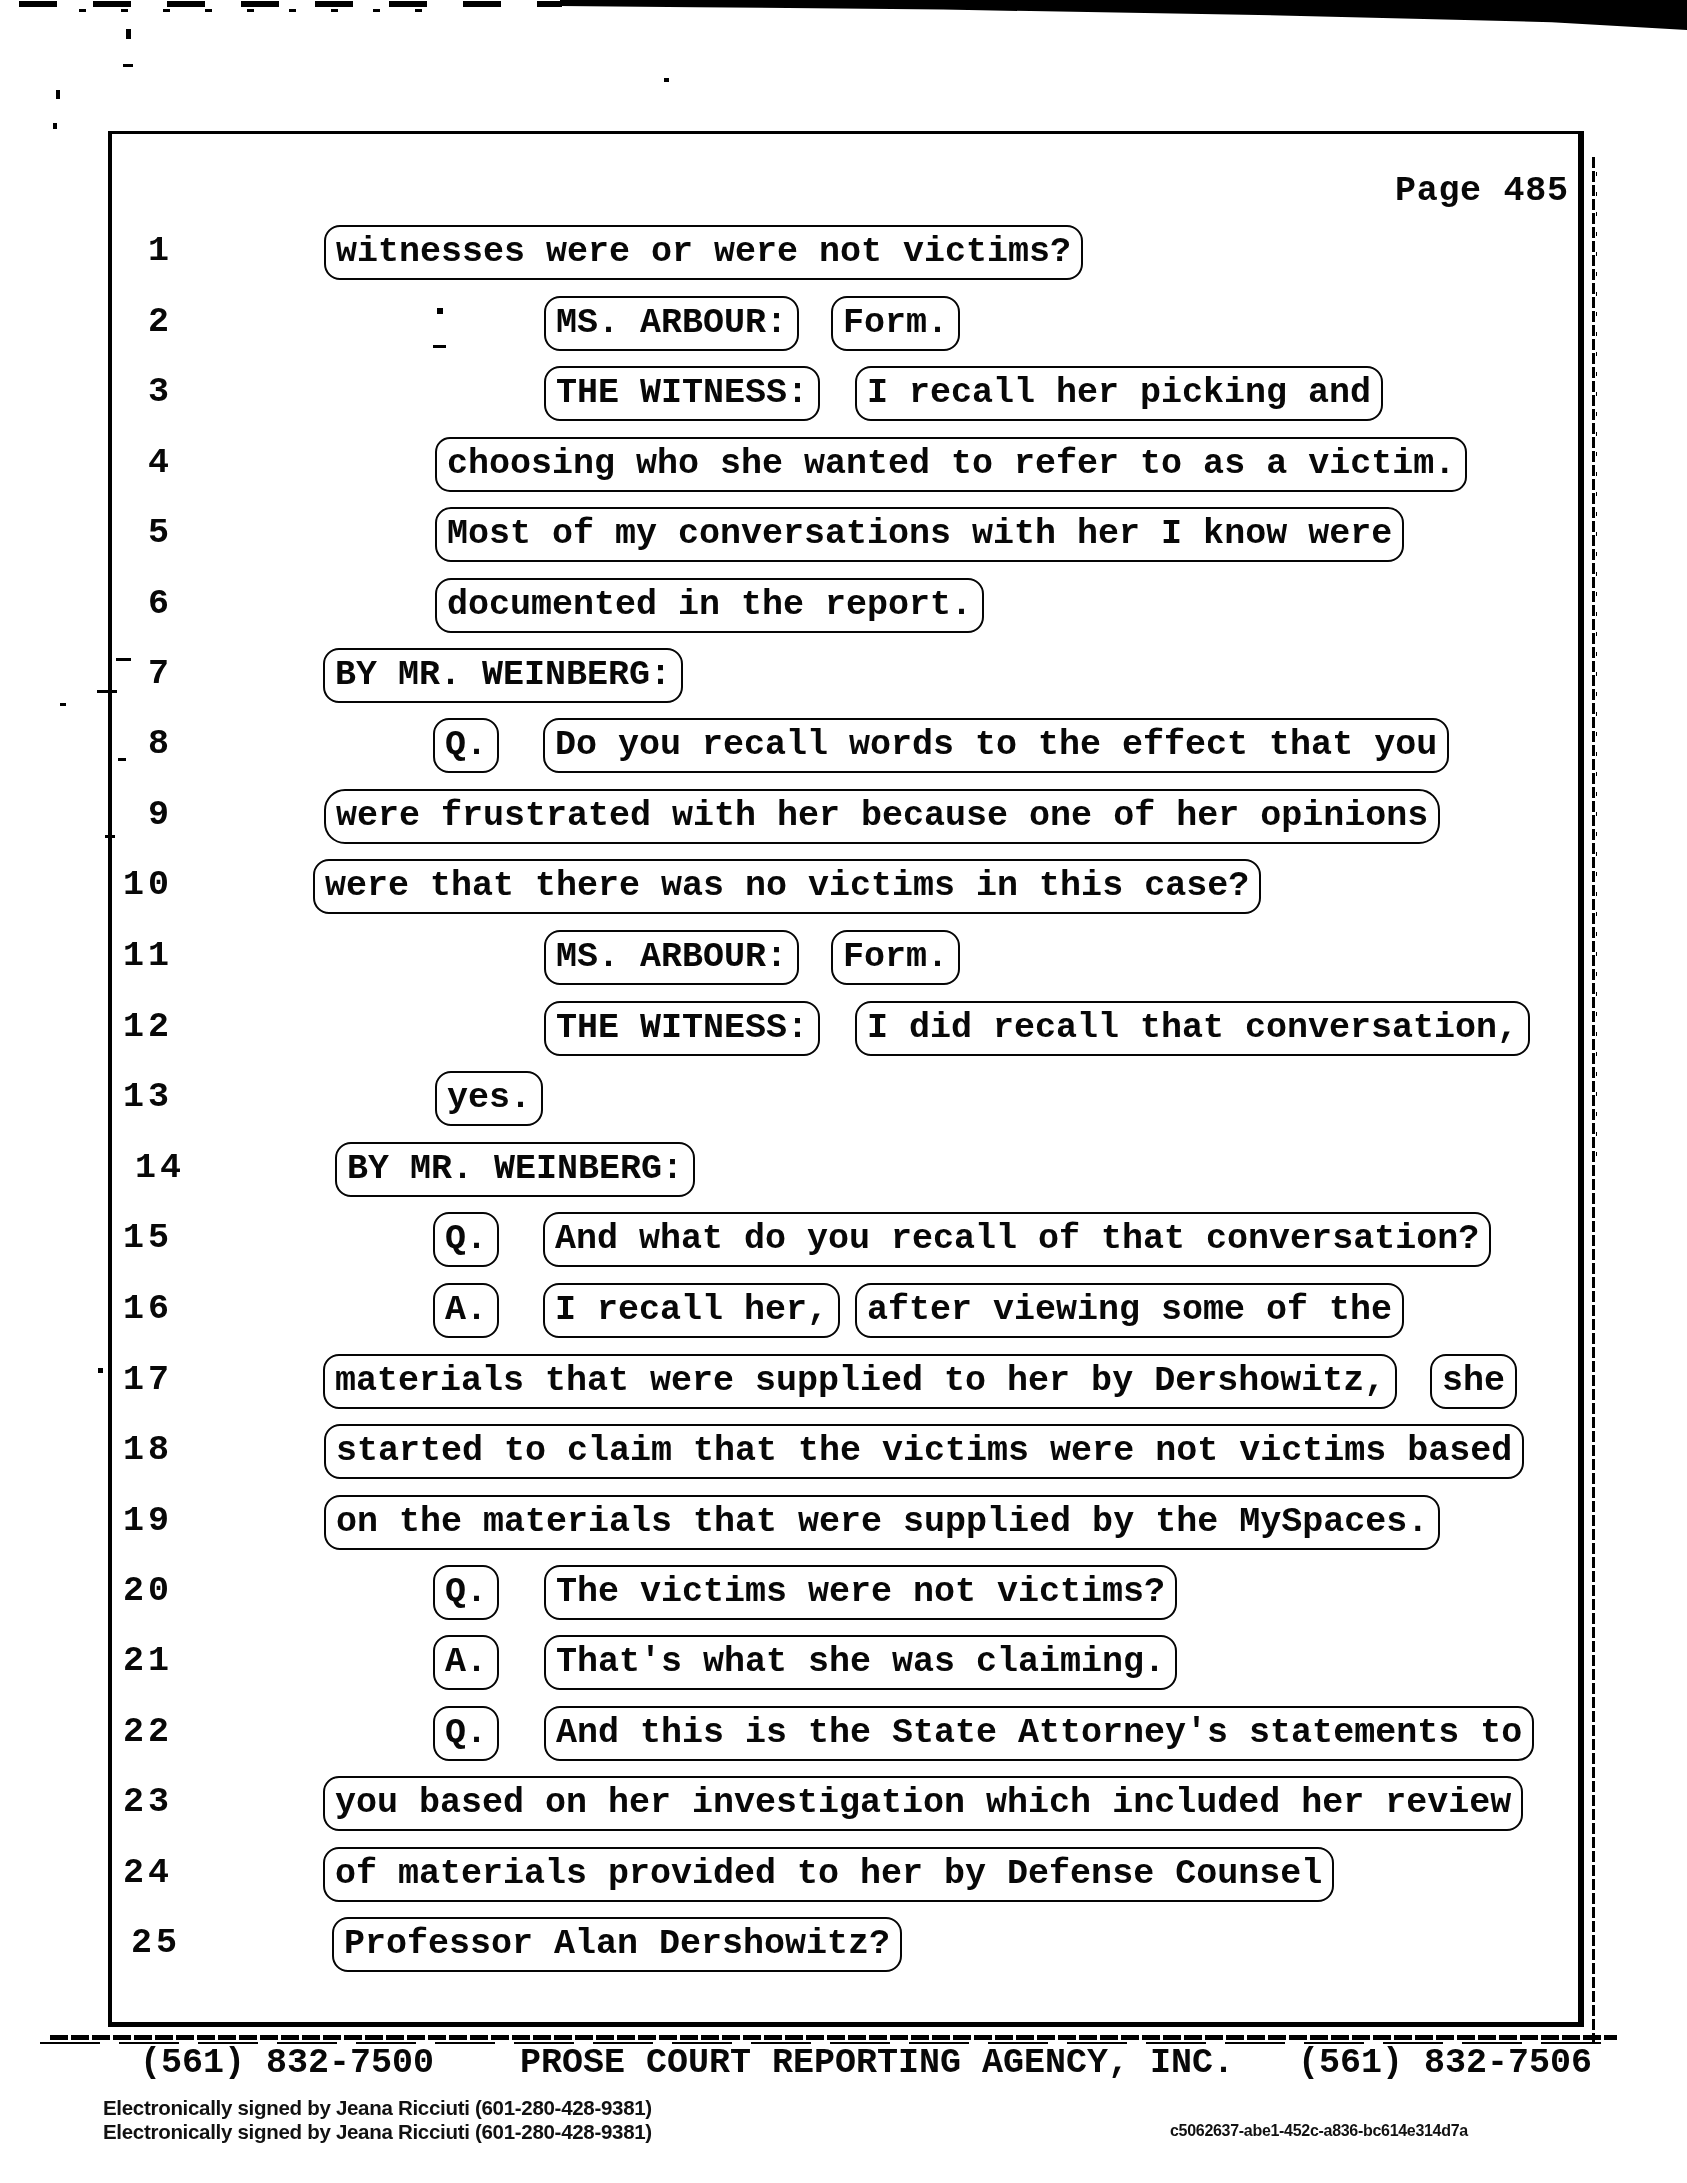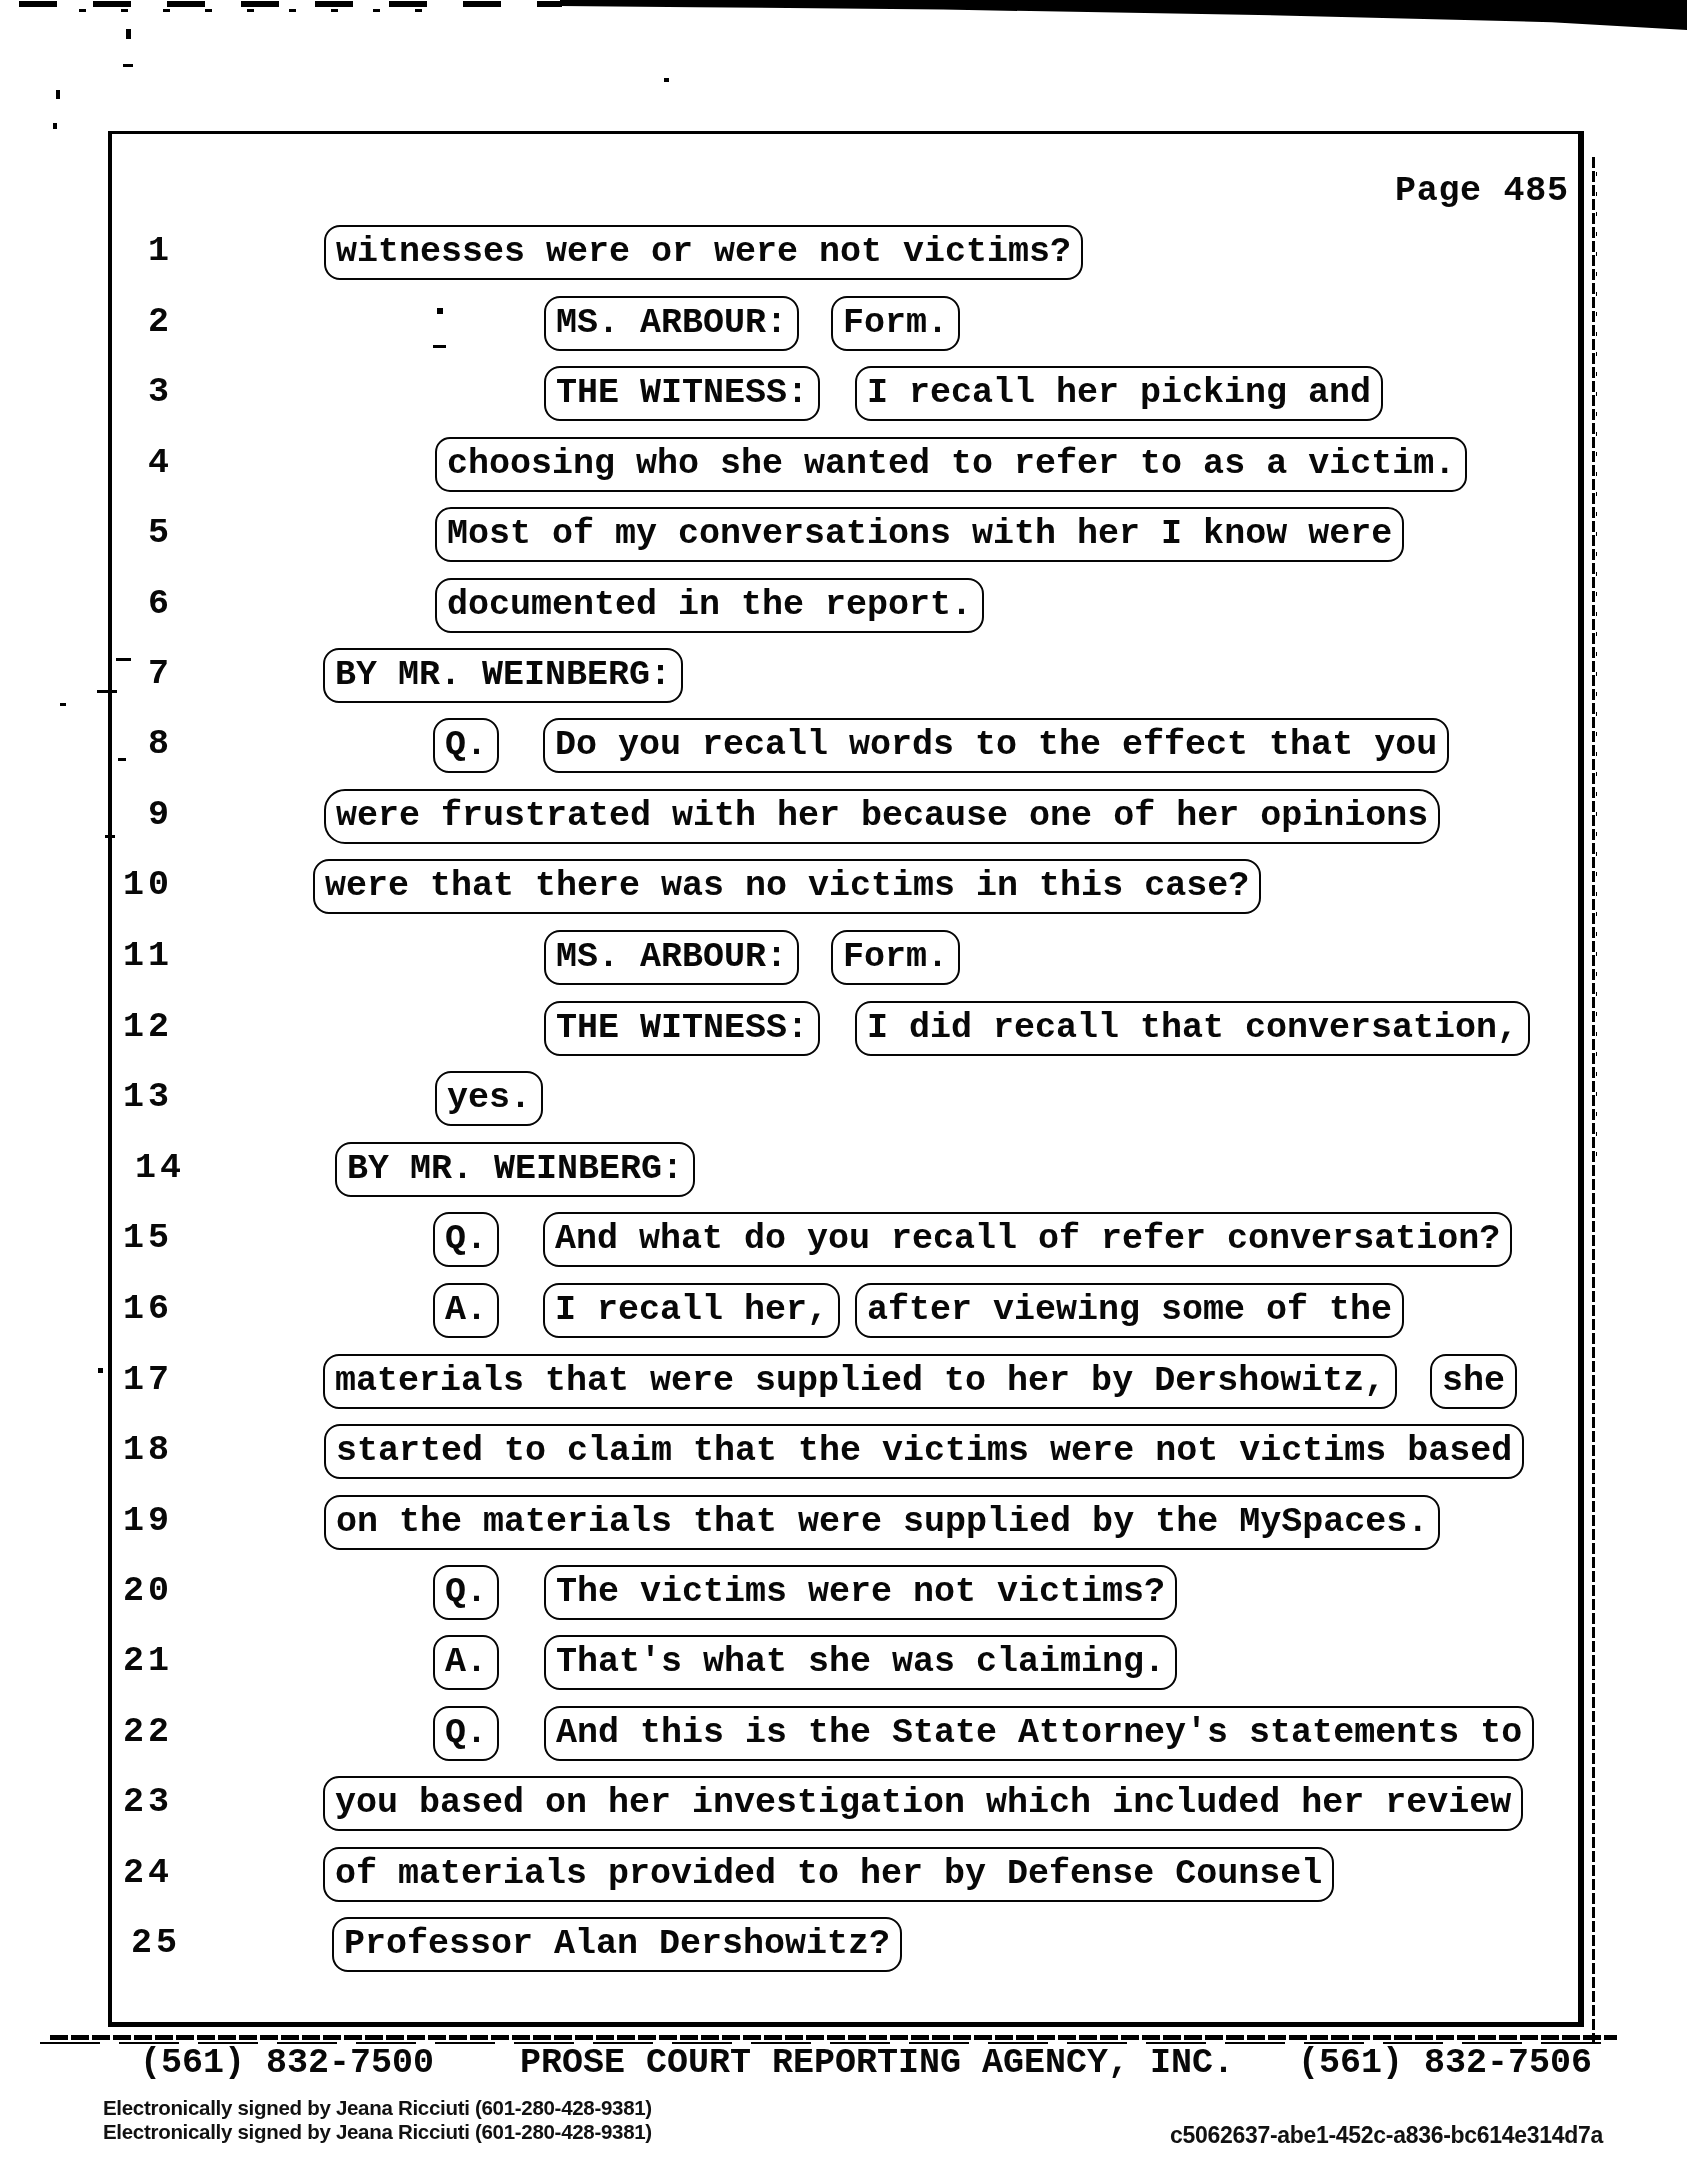--- a/index.html
+++ b/index.html
@@ -77,21 +77,21 @@
     position:absolute;left:103px;
     font-family:"Liberation Sans","DejaVu Sans",sans-serif;
     font-weight:700;font-size:20.5px;letter-spacing:-0.3px;color:#111;
     white-space:pre;
   }
   .sig1{top:2096px;}
   .sig2{top:2120px;}
   .doc-id{
     position:absolute;left:1170px;top:2122px;
     font-family:"Liberation Sans","DejaVu Sans",sans-serif;
-    font-weight:700;font-size:23px;letter-spacing:-0.3px;color:#111;
+    font-weight:700;font-size:16px;letter-spacing:-0.3px;color:#111;
     white-space:pre;
   }
 </style>
 </head>
 <body>
 
 <div class="page">
 
   <div class="band-main"></div>
   <div class="band-dashes"></div>
@@ -177,21 +177,21 @@
         <span class="lineno">13</span>
         <span class="bubble" style="left: 435px;">yes.</span>
       </div>
       <div class="trow" style="top: 1142px; margin-left: 12px;">
         <span class="lineno">14</span>
         <span class="bubble" style="left: 323px;">BY MR. WEINBERG:</span>
       </div>
       <div class="trow" style="top: 1212px;">
         <span class="lineno">15</span>
         <span class="bubble" style="left: 433px;">Q.</span>
-        <span class="bubble" style="left: 543px;">And what do you recall of refer conversation?</span>
+        <span class="bubble" style="left: 543px;">And what do you recall of that conversation?</span>
       </div>
       <div class="trow" style="top: 1283px;">
         <span class="lineno">16</span>
         <span class="bubble" style="left: 433px;">A.</span>
         <span class="bubble" style="left: 543px;">I recall her,</span>
         <span class="bubble" style="left: 855px;">after viewing some of the</span>
       </div>
       <div class="trow" style="top: 1354px;">
         <span class="lineno">17</span>
         <span class="bubble" style="left: 323px;">materials that were supplied to her by Dershowitz,</span>

